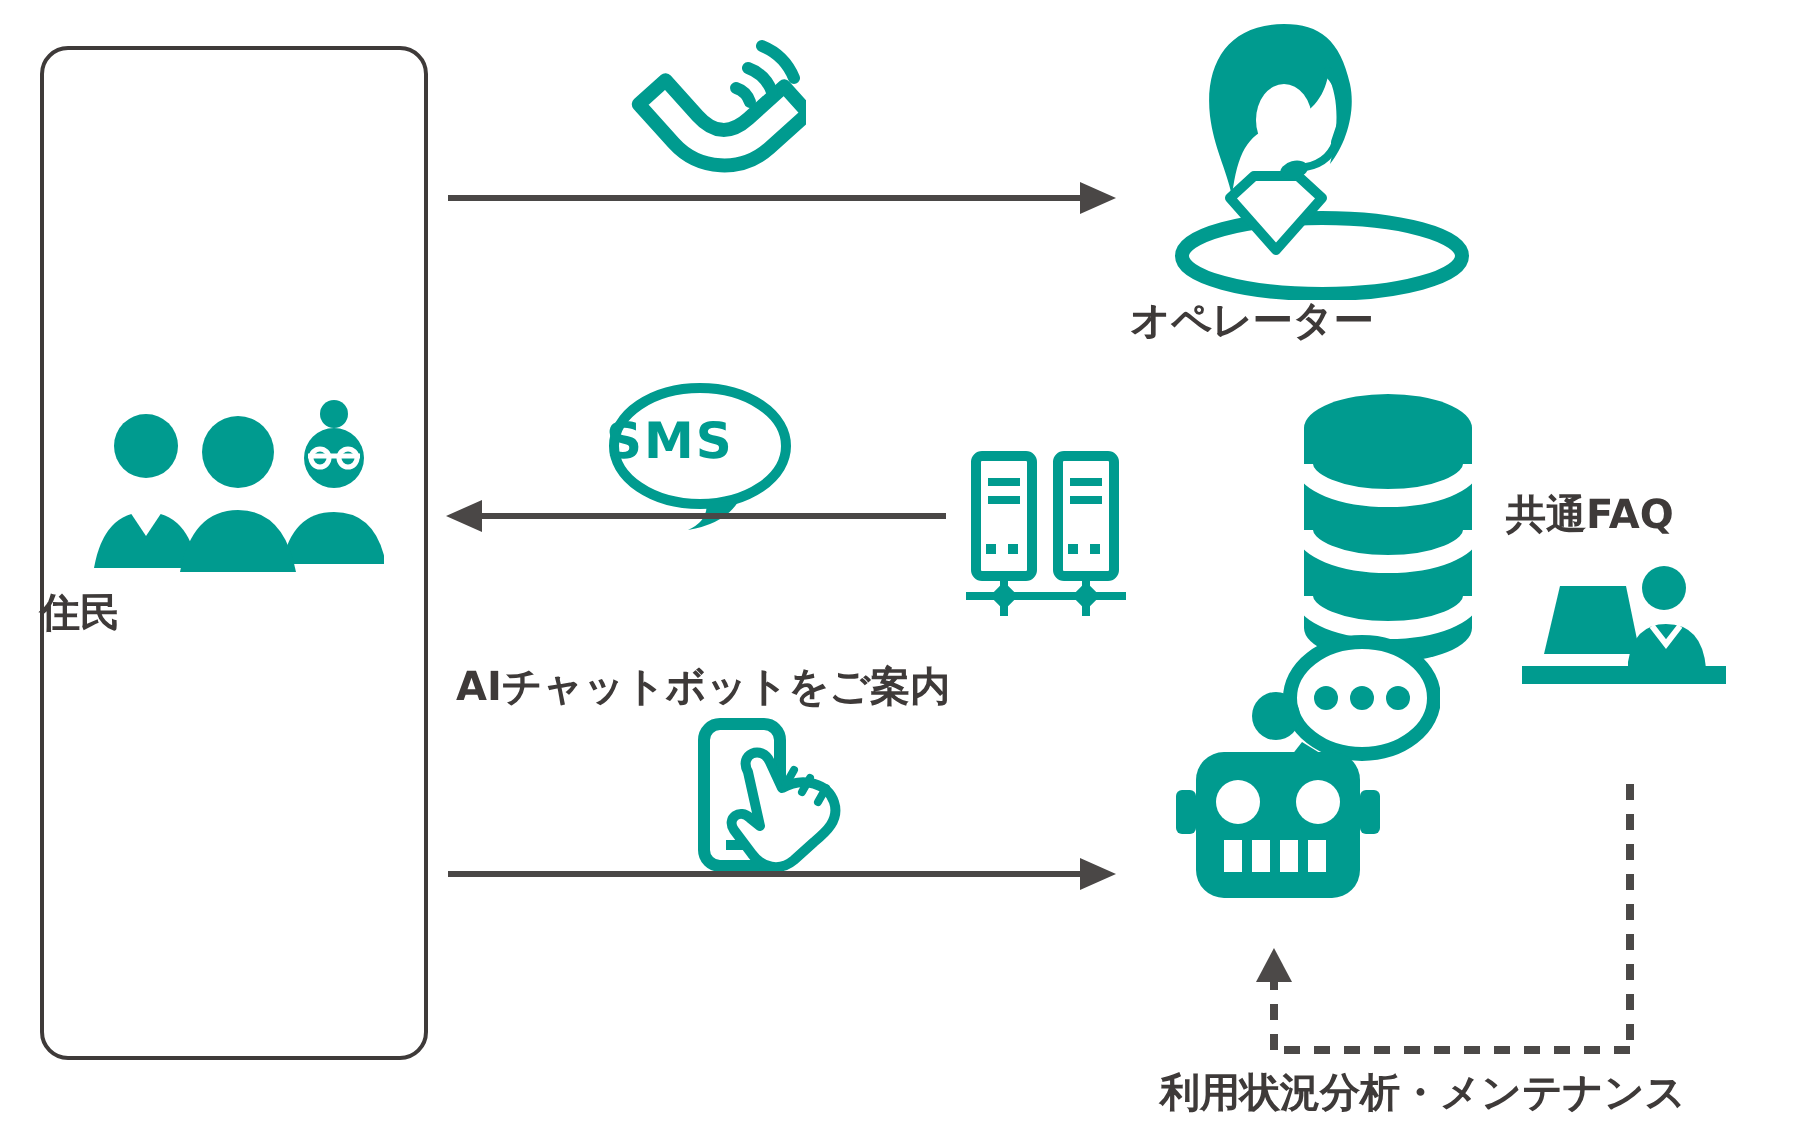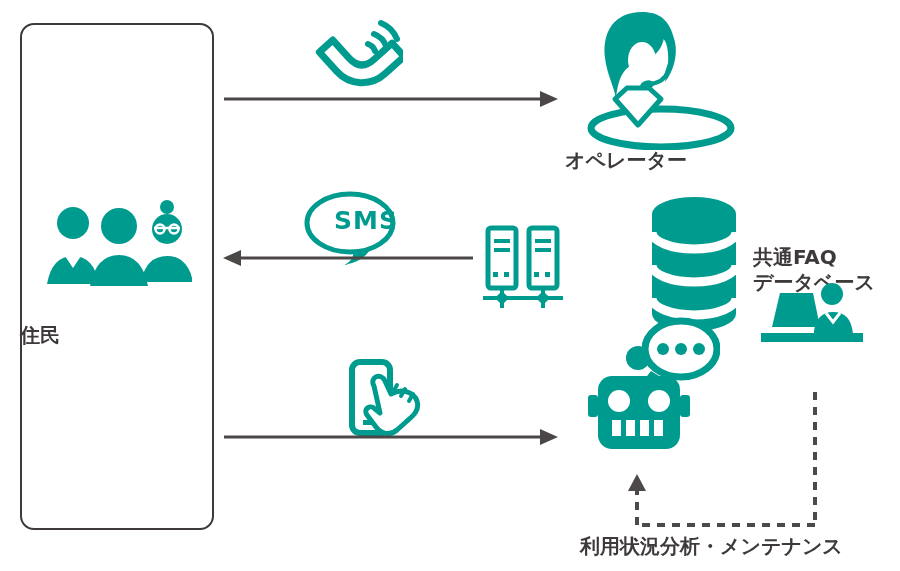--- a/index.html
+++ b/index.html
@@ -11,21 +11,21 @@
   .label{
     position:absolute;font-weight:700;font-size:20px;color:#3E3A39;
     line-height:1.2;letter-spacing:0px;white-space:nowrap;
   }
   .note-line{
     position:absolute;font-weight:700;font-size:20px;color:#3E3A39;
     text-align:left;white-space:nowrap;letter-spacing:0px;margin-top:35px;
   }
   .sms-badge{
     position:absolute;font-weight:700;font-size:25px;color:#009B8F;
-    text-align:right;letter-spacing:1px;
+    text-align:left;letter-spacing:1px;
   }
   .residents-box{
     position:absolute;left:20px;top:23px;width:190px;height:503px;
     border:2px solid #3E3A39;border-radius:14px;background:#fff;
   }
   svg{display:block;}
 </style>
 </head>
 <body>
 
@@ -43,21 +43,21 @@
     </g>
     <path d="M25 60 L33 72 L41 60 Z" fill="#fff"></path>
     <line x1="114" y1="32" x2="140" y2="32" stroke="#fff" stroke-width="2.5"></line>
     <circle cx="120" cy="33" r="4.5" fill="none" stroke="#fff" stroke-width="2.5"></circle>
     <circle cx="134" cy="33" r="4.5" fill="none" stroke="#fff" stroke-width="2.5"></circle>
     <g fill="#009B8F">
       <circle cx="79" cy="30" r="18"></circle>
       <path d="M50 90 q6 -31 29 -31 q23 0 29 31 z"></path>
     </g>
   </svg>
-  <div class="label" style="left:20px;top:294px;width:190px;margin-top:29px;">住民</div>
+  <div class="label" style="left:20px;top:294px;width:190px;">住民</div>
 
   <svg class="abs" style="left:311px;top:14px;" width="92" height="92" viewBox="0 0 92 92">
     <path d="M26 16 h18 v24 q0 18 18 18 h24 v18 h-26 a34 34 0 0 1 -34 -34 z" transform="rotate(-42 46 50)" fill="none" stroke="#009B8F" stroke-width="7" stroke-linejoin="round"></path>
     <g fill="none" stroke="#009B8F" stroke-width="6" stroke-linecap="round">
       <path d="M57 30 a11 11 0 0 1 7 7"></path>
       <path d="M63 20 a20 20 0 0 1 12 12"></path>
       <path d="M70 9 a29 29 0 0 1 16 16"></path>
     </g>
   </svg>
 
@@ -80,20 +80,21 @@
   <svg class="abs" style="left:303px;top:190px;" width="95" height="78" viewBox="0 0 95 78">
     <ellipse cx="47" cy="33" rx="43" ry="29" fill="#fff" stroke="#009B8F" stroke-width="5"></ellipse>
     <path d="M50 60 q2 10 -9 15 q18 -3 25 -14 z" fill="#009B8F"></path>
   </svg>
   <div class="sms-badge" style="left:303px;top:206px;width:95px;">SMS</div>
 
   <svg class="abs" style="left:219px;top:247px;" width="256" height="22" viewBox="0 0 256 22">
     <line x1="20" y1="11" x2="254" y2="11" stroke="#4A4746" stroke-width="3"></line>
     <polygon points="22,3 4,11 22,19" fill="#4A4746"></polygon>
   </svg>
+  <div class="note-line" style="left:228px;top:295px;">AIチャットボットをご案内</div>
 
   <svg class="abs" style="left:482px;top:224px;" width="82" height="84" viewBox="0 0 82 84">
     <g stroke="#009B8F" stroke-width="5" fill="none">
       <rect x="6" y="4" width="28" height="60" rx="3"></rect>
       <rect x="47" y="4" width="28" height="60" rx="3"></rect>
     </g>
     <g stroke="#009B8F" stroke-width="4">
       <line x1="12" y1="17" x2="28" y2="17"></line>
         <line x1="12" y1="26" x2="28" y2="26"></line>
       <line x1="53" y1="17" x2="69" y2="17"></line>
@@ -116,21 +117,20 @@
 
   <svg class="abs" style="left:648px;top:191px;" width="92" height="146" viewBox="0 0 92 146">
     <path d="M4 23 a42 17 0 0 1 84 0 v100 a42 17 0 0 1 -84 0 z" fill="#009B8F"></path>
     <g stroke="#fff" stroke-width="9" fill="none">
       <path d="M4 41 a42 17 0 0 0 84 0"></path>
       <path d="M4 74 a42 17 0 0 0 84 0"></path>
       <path d="M4 107 a42 17 0 0 0 84 0"></path>
     </g>
   </svg>
   <div class="note-line" style="left:753px;top:209px;">共通FAQ</div>
-  <div class="note-line" style="left:753px;top:234px;">データベース</div>
 
   <svg class="abs" style="left:758px;top:281px;" width="110" height="70" viewBox="0 0 110 70">
     <circle cx="74" cy="13" r="11" fill="#009B8F"></circle>
     <path d="M56 50 q3 -19 19 -19 q18 0 20 22 v5 h-39 z" fill="#009B8F"></path>
     <path d="M68 32 l7 9 7 -9" stroke="#fff" stroke-width="3" fill="none"></path>
     <path d="M22 12 h33 l7 34 h-48 z" fill="#009B8F"></path>
     <rect x="3" y="52" width="102" height="9" fill="#009B8F"></rect>
   </svg>
 
   <svg class="abs" style="left:585px;top:317px;" width="135" height="135" viewBox="0 0 135 135">

